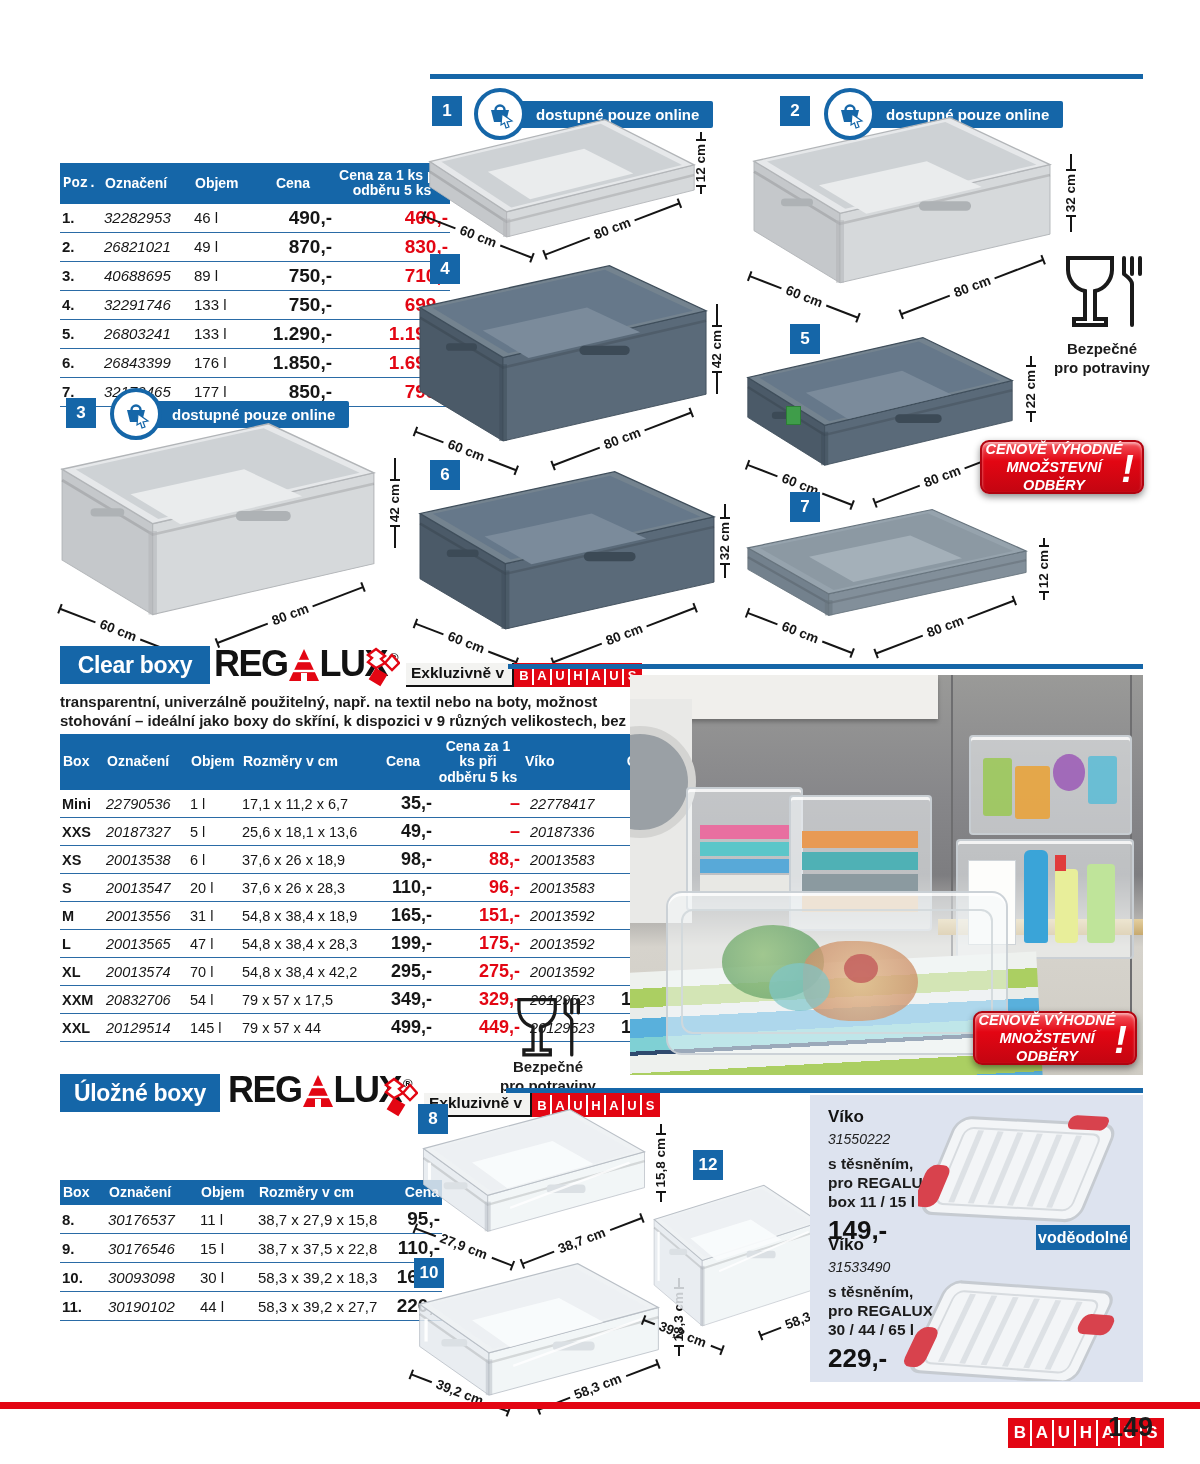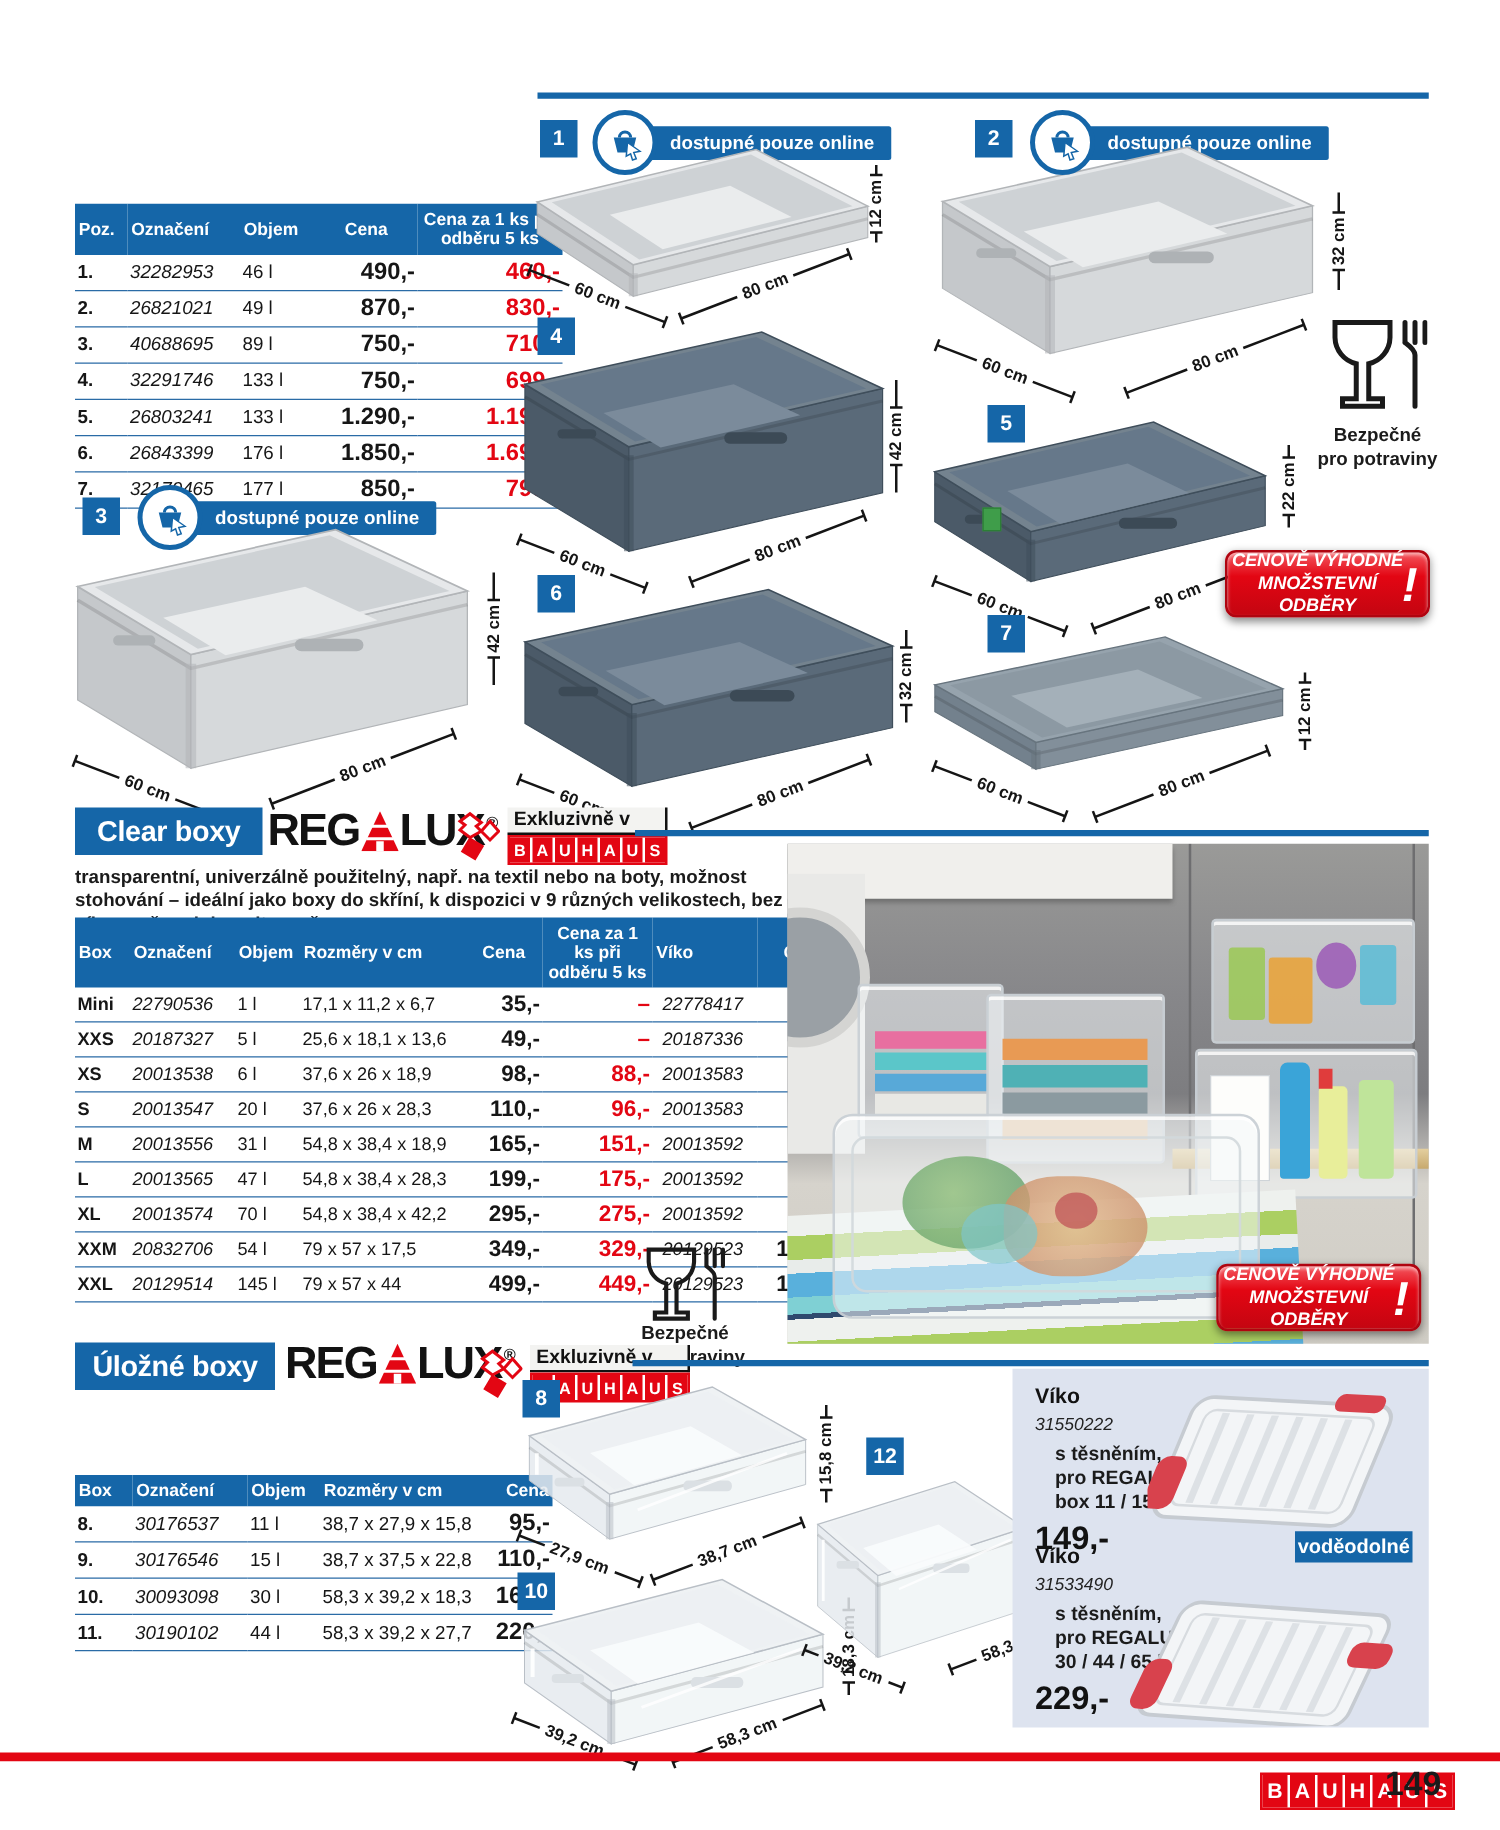--- a/index.html
+++ b/index.html
@@ -69,32 +69,32 @@
   .foodcap{position:absolute;text-align:center;font-size:15px;font-weight:600;line-height:1.25;color:#1b1b1b;}
 
   
   .regalux{position:absolute;display:flex;align-items:flex-end;font-weight:bold;color:#121212;
            font-size:36px;letter-spacing:-1.5px;line-height:1;}
   .regalux .sup{font-size:13px;margin:0 0 18px 2px;letter-spacing:0;}
   .regalux svg{margin:0 1px 1px 1px;}
 
   
   .excl{position:absolute;display:flex;align-items:center;gap:6px;}
-  .excl-right{display:flex;flex-direction:column;}
+  .excl-right{display:flex;margin-top:17px;}
   .excl-top{font-weight:bold;font-size:15.5px;color:#111;background:#f3f3f1;
             border-bottom:2.5px solid #111;border-right:2.5px solid #111;padding:1px 8px 1px 5px;}
   .bh-tiles{display:flex;gap:2px;background:#fff;border:2px solid #e30613;padding:0;}
   .bh-tiles span{background:#e30613;color:#fff;font-weight:bold;display:flex;align-items:center;
                  justify-content:center;}
 
   
   .viko{position:absolute;left:810px;top:1095px;width:333px;height:287px;background:#dde3ef;}
   .viko .ttl{position:absolute;font-weight:bold;font-size:17px;color:#121212;}
   .viko .vid{position:absolute;font-style:italic;font-size:14px;color:#222;}
-  .viko .ln{position:absolute;font-size:15.5px;font-weight:600;color:#1b1b1b;line-height:1.22;margin-left:16px;}
+  .viko .ln{position:absolute;font-size:15.5px;font-weight:600;color:#1b1b1b;line-height:1.22;}
   .viko .pr{position:absolute;font-weight:bold;font-size:26px;color:#121212;}
   .wproof{position:absolute;background:#1566a8;color:#fff;font-weight:bold;font-size:16px;
           display:flex;align-items:center;justify-content:center;}
 
   
   .photo{position:absolute;left:630px;top:675px;width:513px;height:400px;overflow:hidden;
          background:linear-gradient(180deg,#9a9a98 0%,#87878a 30%,#7d7d80 50%,#d6d3cc 68%,#cfccc4 100%);}
   .ph{position:absolute;}
   .clearbox{background:rgba(244,247,249,.55);border:2px solid rgba(200,206,212,.9);
             border-radius:4px;box-shadow:inset 0 3px 0 rgba(255,255,255,.8);}
@@ -110,21 +110,21 @@
 
 <div class="page">
 
   <div class="hline" style="left:430px;top:74px;width:713px;"></div>
 
 
   <div class="abs" style="left:60px;top:163px;width:360px;">
     <table>
       <thead>
         <tr>
-          <th style="width:36px;">Poz.</th>
+          <th style="width:36px;font-family:Liberation Mono, monospace;">Poz.</th>
           <th style="width:84px;">Označení</th>
           <th style="width:54px;">Objem</th>
           <th style="width:76px;" class="th-c">Cena</th>
           <th style="width:110px;" class="th-c">Cena za 1 ks při odběru 5 ks</th>
         </tr>
       </thead>
       <tbody>
 
           <tr>
             <td class="c-b">1.</td>

